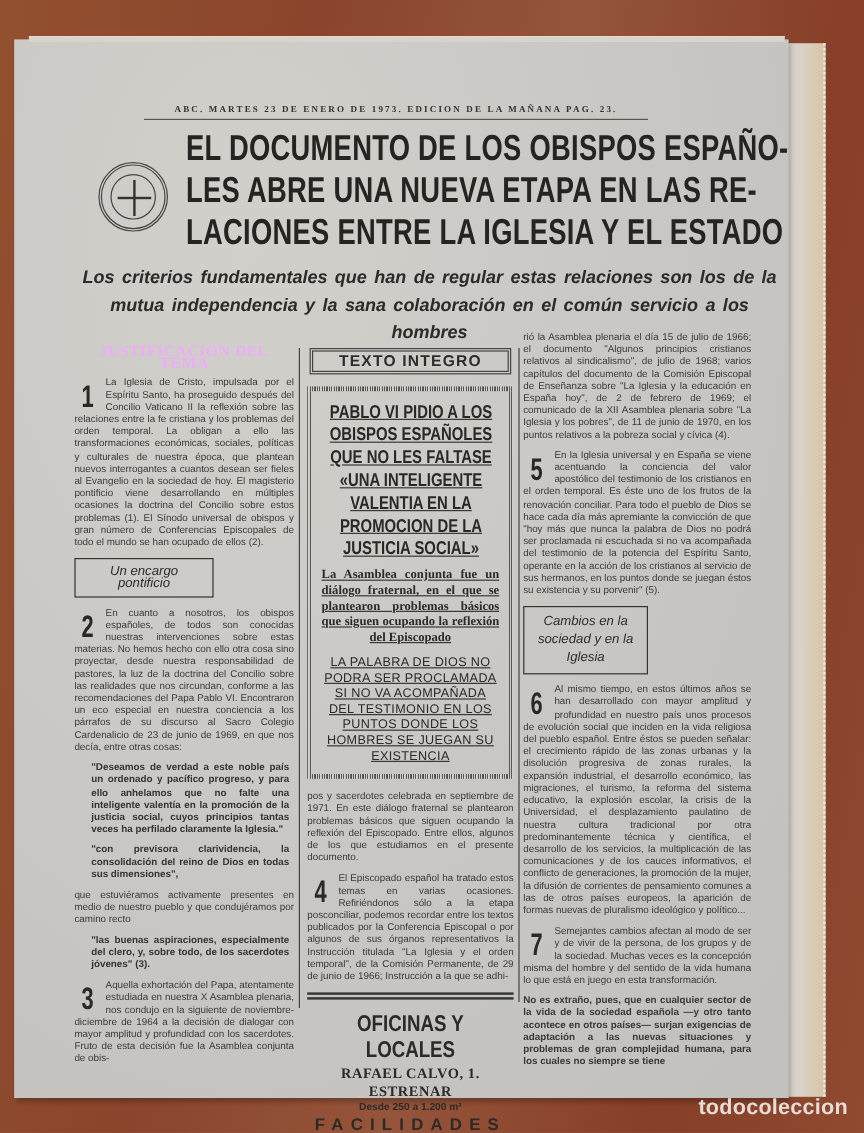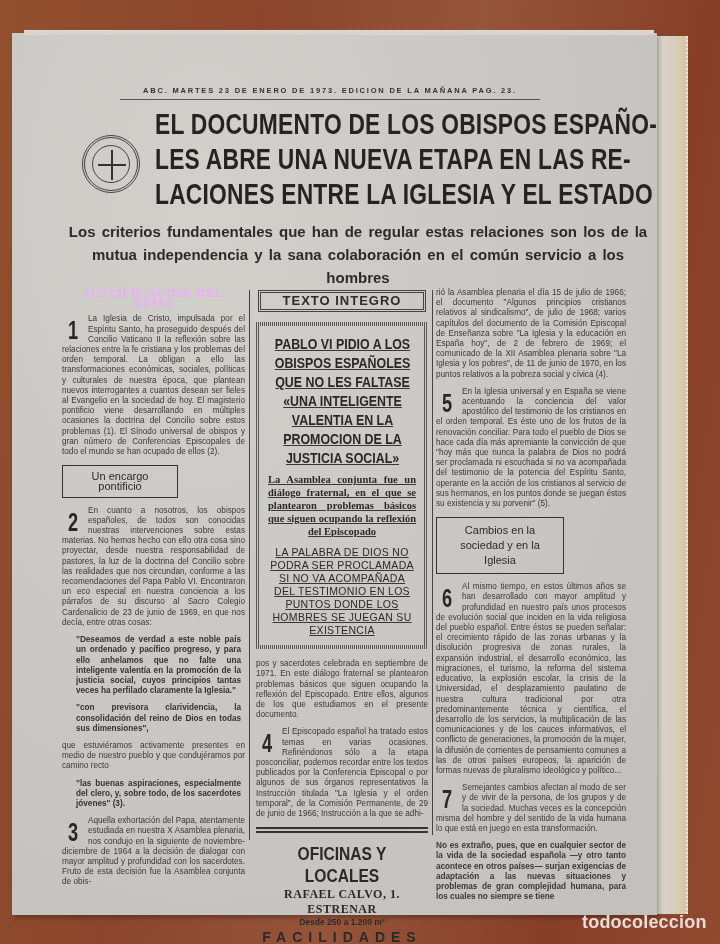--- a/index.html
+++ b/index.html
@@ -22,21 +22,21 @@
     background-image: radial-gradient(ellipse at 30% 20%, #d2d0cb 0%, #c8c6c2 60%, #c2c0bc 100%);
     box-shadow: 2px 3px 4px rgba(0,0,0,0.25);
   }
   .sheet-top-edge {
     position: absolute; left: 24px; top: 30px; width: 630px; height: 5px;
     background: #d8d3cb;
     border-top: 1px dotted #e8e2d8;
   }
   .dateline {
     position: absolute; left: 120px; top: 86px; width: 420px; height: 14px;
-    font-family: Liberation Sans, sans-serif; font-weight: bold;
+    font-family: Liberation Serif, serif; font-weight: bold;
     font-size: 7.5px; letter-spacing: 1.8px; color: #333;
     border-bottom: 1px solid #555; text-align: center; white-space: nowrap;
   }
   .seal {
     position: absolute; left: 82px; top: 135px; width: 58px; height: 58px;
     border-radius: 50%; border: 3px double #444;
     display: flex; align-items: center; justify-content: center;
   }
   .seal-inner {
     width: 38px; height: 38px; border-radius: 50%; border: 1px solid #444;
@@ -48,36 +48,36 @@
     position: absolute; left: 155px; top: 106px; width: 480px;
     font-family: "Liberation Sans", sans-serif; font-weight: bold;
     font-size: 30px; line-height: 35px; color: #262422;
     transform: scaleX(0.76); transform-origin: left top;
     width: 631px; letter-spacing: 0.3px;
   }
   .headline div { white-space: nowrap; }
   .subhead {
     position: absolute; left: 68px; top: 220px; width: 580px;
     font-weight: bold; font-size: 15px; line-height: 23px; text-align: center;
-    color: #2d2b29; word-spacing: 2px;
+    color: #2d2b29; word-spacing: 2px; font-style: italic;
   }
   .col { position: absolute; font-size: 8.2px; line-height: 10.2px; color: #3a3836; text-align: justify; }
   .col-1 { left: 62px; top: 288px; width: 183px; }
   .col-2 { left: 256px; top: 288px; width: 172px; }
-  .col-3 { left: 436px; top: 288px; width: 190px; }
+  .col-3 { left: 436px; top: 276px; width: 190px; }
   .rule-v { position: absolute; width: 1px; background: #444; }
   .sec-title {
     font-family: "Liberation Serif", serif; font-weight: bold; font-size: 13px;
     text-align: center; letter-spacing: 0.5px; margin-bottom: 6px; color: #f0abfc;
   }
   .boxhead {
     border: 1.5px solid #333; padding: 5px 6px; font-size: 11px;
-    text-align: center; margin: 8px 0 8px; color: #2d2b29; width: 116px;
-  }
-  .boxhead.wide { width: 128px; line-height: 15px; }
+    text-align: center; margin: 8px 0 8px; color: #2d2b29; width: 116px; font-style: italic;
+  }
+  .boxhead.wide { width: 104px; line-height: 15px; }
   .para { margin-bottom: 7px; }
   .para .num {
     float: left; font-family: "Liberation Sans", sans-serif; font-weight: bold;
     font-size: 26px; line-height: 26px; margin: 3px 6px 0 6px; color: #2a2826;
     transform: scaleX(0.7); transform-origin: left top; width: 14px;
   }
   .quote { padding: 0 4px 0 14px; font-weight: bold; margin-bottom: 7px; color: #353331; }
   .plain { margin-bottom: 7px; }
   .texto-box {
     border: 3px double #444; text-align: center; font-weight: bold;

